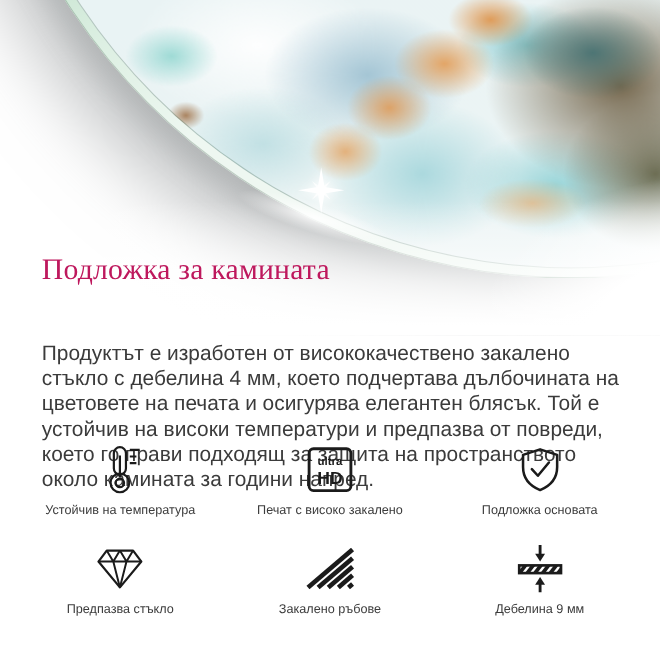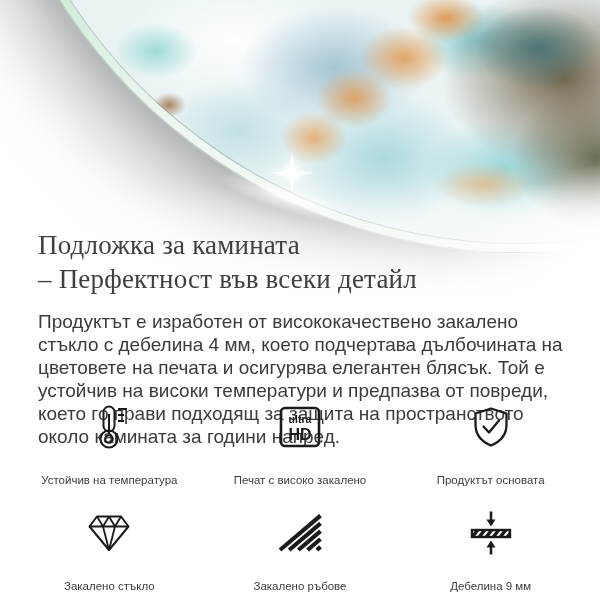--- a/index.html
+++ b/index.html
@@ -47,35 +47,35 @@
       radial-gradient(ellipse 290px 205px at 655px 318px, #fff 42%, rgba(255,255,255,0) 78%),
       linear-gradient(to bottom, rgba(255,255,255,0) 60%, rgba(255,255,255,0.72) 84%, #fff 97%);
   }
   .sparkle{position:absolute;left:270px;top:151px;width:44px;height:44px;
     filter:drop-shadow(0 0 5px rgba(255,255,255,0.95));}
 
   
   .title{
     position:absolute;left:38px;top:228px;margin:0;
     font-family:"Liberation Serif",serif;font-weight:400;
-    font-size:27px;line-height:34px;color:#404040;letter-spacing:0.2px;
+    font-size:27px;line-height:34px;color:#be185d;letter-spacing:0.2px;
   }
   .desc{
     position:absolute;left:38px;top:310px;margin:0;width:528px;
     font-size:19px;line-height:23px;color:#3b3b3b;
   }
 
   
   .features{
     position:absolute;left:14px;top:402px;width:572px;
     display:grid;grid-template-columns:repeat(3,1fr);row-gap:22px;
   }
   .cell{display:flex;flex-direction:column;align-items:center;}
   .icon-box{height:50px;display:flex;align-items:center;justify-content:center;}
-  .feature-label{margin-top:22px;font-size:11.5px;color:#3c3c3c;}
+  .feature-label{margin-top:6px;font-size:11.5px;color:#3c3c3c;}
   .ico{stroke:#1b1b1b;fill:none;}
   .ico text{stroke:none;fill:#1b1b1b;font-family:"Liberation Sans",sans-serif;}
 </style>
 </head>
 <body>
 
 <div class="page">
 
   <section class="hero">
     <div class="glass-bevel"></div>
@@ -85,21 +85,20 @@
     <svg class="sparkle" viewBox="0 0 44 44">
       <g fill="#ffffff">
         <path d="M22 1 L25 19 L43 22 L25 25 L22 43 L19 25 L1 22 L19 19 Z"></path>
         <path d="M22 10 L23.6 20.4 L34 22 L23.6 23.6 L22 34 L20.4 23.6 L10 22 L20.4 20.4 Z" transform="rotate(45 22 22)" opacity="0.75"></path>
       </g>
     </svg>
   </section>
 
   <h1 class="title">
     <span>Подложка за камината</span><br>
-    <span>– Перфектност във всеки детайл</span>
   </h1>
 
   <p class="desc">Продуктът е изработен от висококачествено закалено стъкло с дебелина 4 мм, което подчертава дълбочината на цветовете на печата и осигурява елегантен блясък. Той е устойчив на високи температури и предпазва от повреди, което го прави подходящ за защита на пространството около камината за години напред.</p>
 
   <div class="features">
 
     <div class="cell">
       <div class="icon-box">
         <svg class="ico" width="40" height="46" viewBox="0 0 40 46">
           <rect x="14.5" y="2.5" width="11" height="25" rx="5.5" stroke-width="2"></rect>
@@ -125,31 +124,31 @@
       <div class="feature-label">Печат с високо закалено</div>
     </div>
 
     <div class="cell">
       <div class="icon-box">
         <svg class="ico" width="44" height="44" viewBox="0 0 44 44">
           <path d="M22 3.5 L37.5 8.5 V19.5 C37.5 30.5 30.5 37 22 40.5 C13.5 37 6.5 30.5 6.5 19.5 V8.5 Z" stroke-width="2.3" stroke-linejoin="round"></path>
           <path d="M14.5 21.5 L20 27.5 L30 15.5" stroke-width="2.3" stroke-linecap="round" stroke-linejoin="round"></path>
         </svg>
       </div>
-      <div class="feature-label">Продуктът основата</div>
+      <div class="feature-label">Подложка основата</div>
     </div>
 
     <div class="cell">
       <div class="icon-box">
         <svg class="ico" width="46" height="40" viewBox="0 0 46 40">
           <path d="M11 3.5 L35 3.5 L42.5 13.5 L23 37 L3.5 13.5 Z" stroke-width="2" stroke-linejoin="round"></path>
           <path d="M3.5 13.5 H42.5 M11 3.5 L17 13.5 L23 37 M35 3.5 L29 13.5 L23 37 M23 3.5 L17 13.5 M23 3.5 L29 13.5" stroke-width="1.8" stroke-linejoin="round"></path>
         </svg>
       </div>
-      <div class="feature-label">Закалено стъкло</div>
+      <div class="feature-label">Предпазва стъкло</div>
     </div>
 
     <div class="cell">
       <div class="icon-box">
         <svg class="ico" width="46" height="38" viewBox="0 0 46 38">
           <g stroke-width="4.2">
             <line x1="3" y1="36" x2="43.5" y2="1.6"></line>
             <line x1="12.2" y1="36" x2="43.5" y2="9.4"></line>
             <line x1="21.4" y1="36" x2="43.5" y2="17.2"></line>
             <line x1="30.6" y1="36" x2="43.5" y2="25.0"></line>

